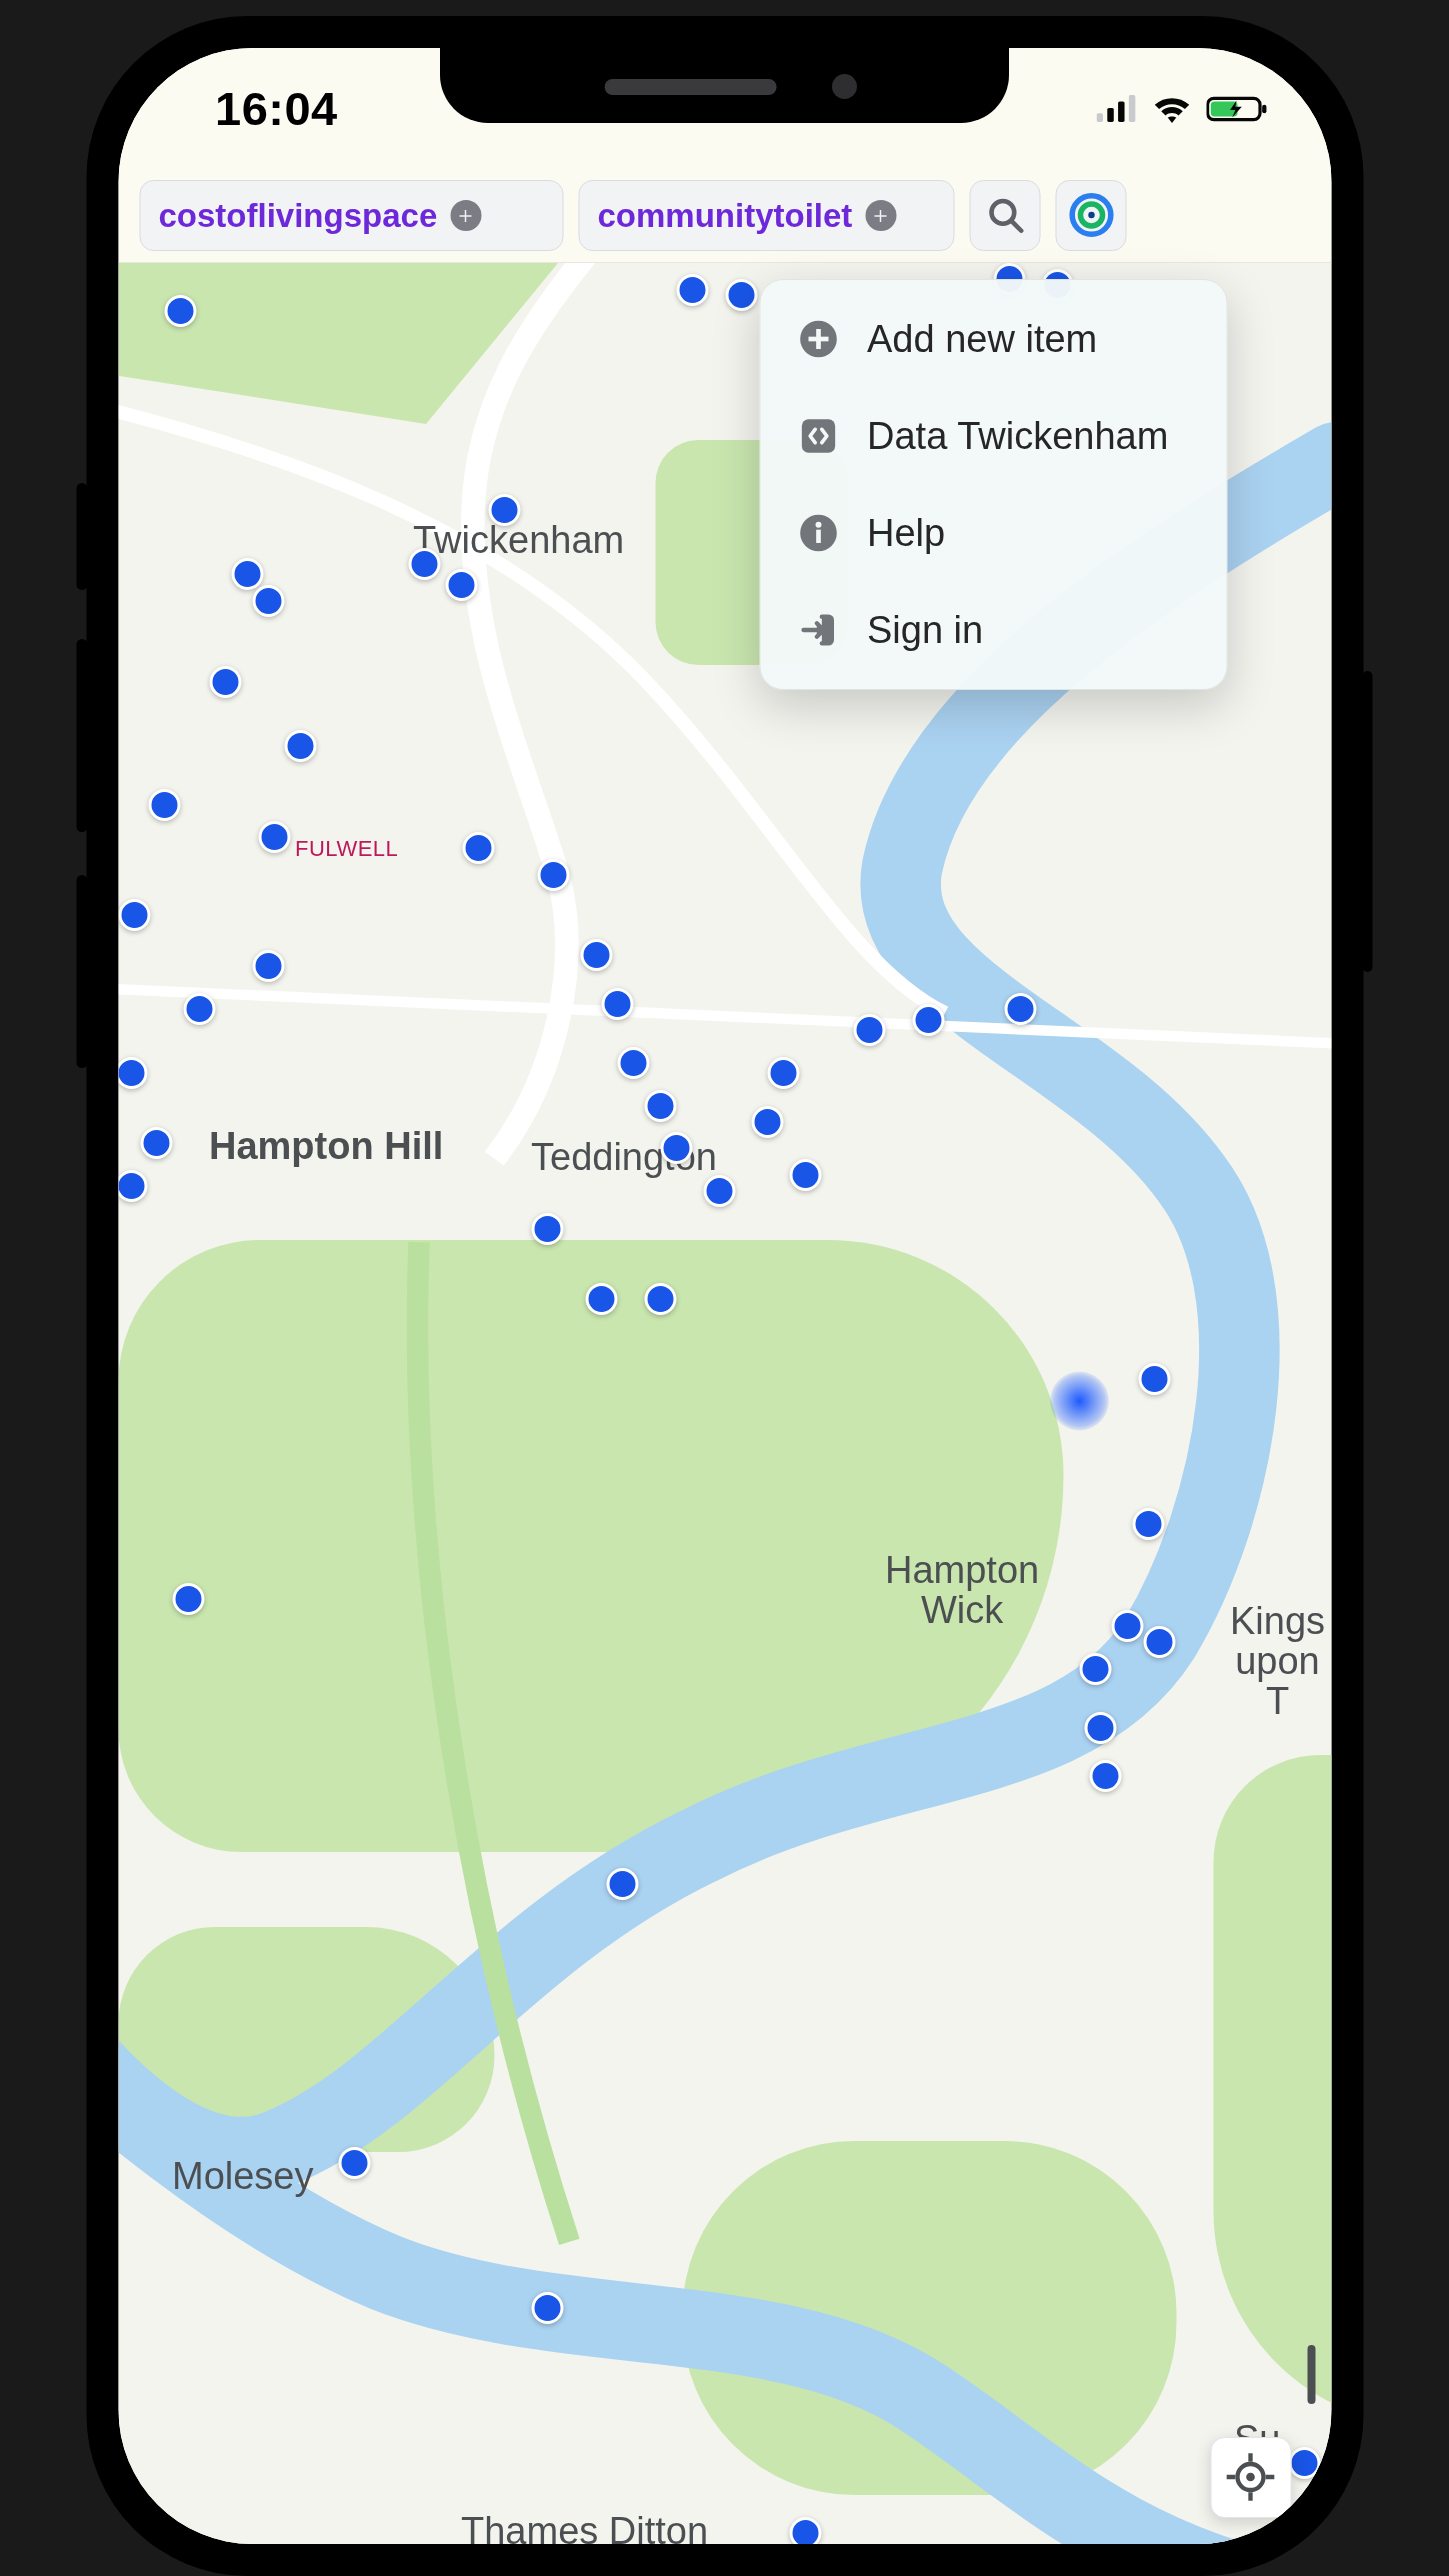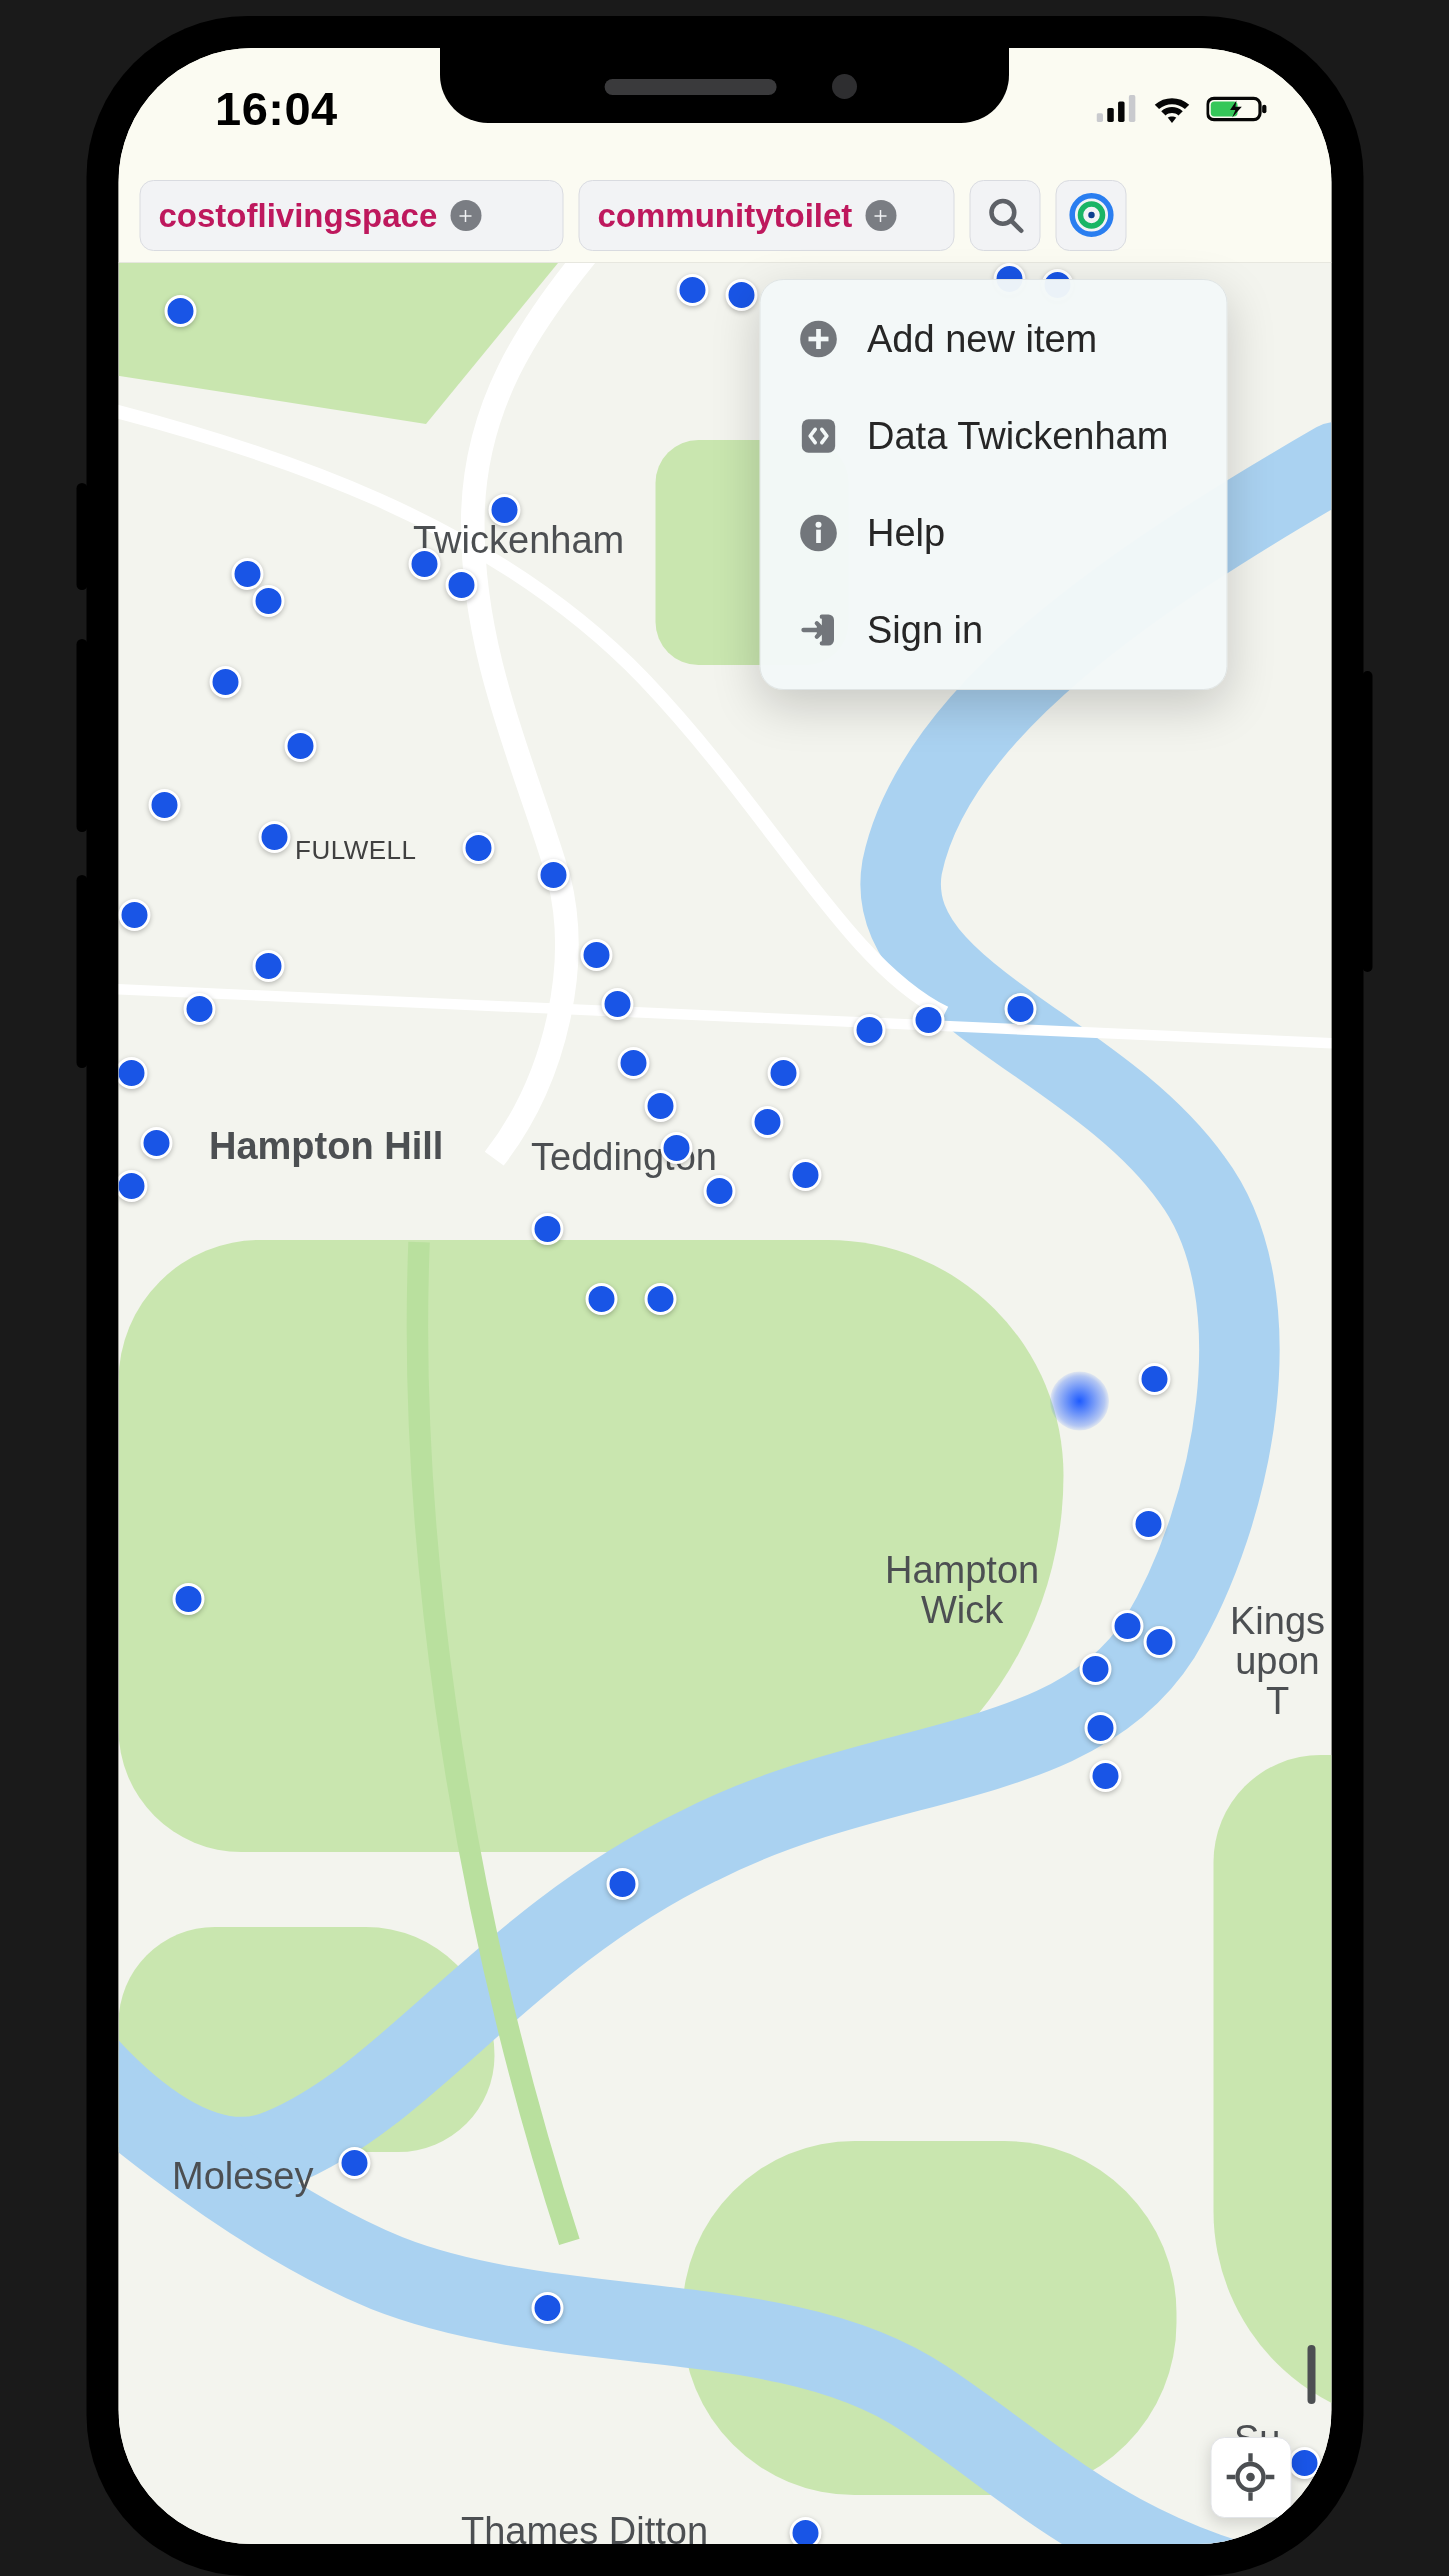--- a/index.html
+++ b/index.html
@@ -60,21 +60,21 @@
     position:absolute; top:121px; left:0; right:0; height:94px;
     background:#fbfbf2;
     border-bottom:1.1px solid #e7e7df;
     display:flex; align-items:center; gap:15px;
     padding: 0 21.5px; z-index:35;
   }
   .chip {
     height:71px; border:1.6px solid #d9dbe0; border-radius:14px;
     background:#f2f3f5;
     display:flex; align-items:center; gap:13px;
-    padding:0 18px; font-size:33px; font-weight:600; color:#be185d;
+    padding:0 18px; font-size:33px; font-weight:600; color:#6d28d9;
     white-space:nowrap; overflow:hidden;
   }
   .chip .plus {
     width:31px; height:31px; border-radius:50%; background:#7a7d83;
     display:flex; align-items:center; justify-content:center; flex:0 0 auto;
   }
   .chip .plus svg { width:18px; height:18px; fill:#f2f3f5; }
   .chip.long  { flex:0 0 424px; }
   .chip.short { flex:0 0 376px; }
   .sqbtn {
@@ -85,21 +85,21 @@
 
   
   .map {
     position:absolute; top:215px; left:0; right:0; bottom:0;
     background:#f3f4ee;
     overflow:hidden;
   }
   .park   { position:absolute; background:#c9e6af; }
   .maplbl { position:absolute; color:#55585c; font-weight:500; text-align:center; line-height:1.05; }
   .maplbl.big  { font-size:38px; color:#4c4f52; }
-  .maplbl.small{ font-size:26px; letter-spacing:0.5px; color:#404040; }
+  .maplbl.small{ font-size:22px; letter-spacing:0.5px; color:#be185d; }
   .marker {
     position:absolute; width:32px; height:32px; border-radius:50%;
     background:#1955e6; border:3.8px solid #fff;
     box-shadow:0 1.6px 5.4px rgba(0,0,0,.25);
     transform:translate(-50%,-50%);
   }
   .marker.lg { width:59px; height:59px; border-width:0;
     background: radial-gradient(circle,#1e5bff 0%, rgba(30,91,255,.3) 60%, rgba(30,91,255,0) 75%); box-shadow:none; }
 
   

